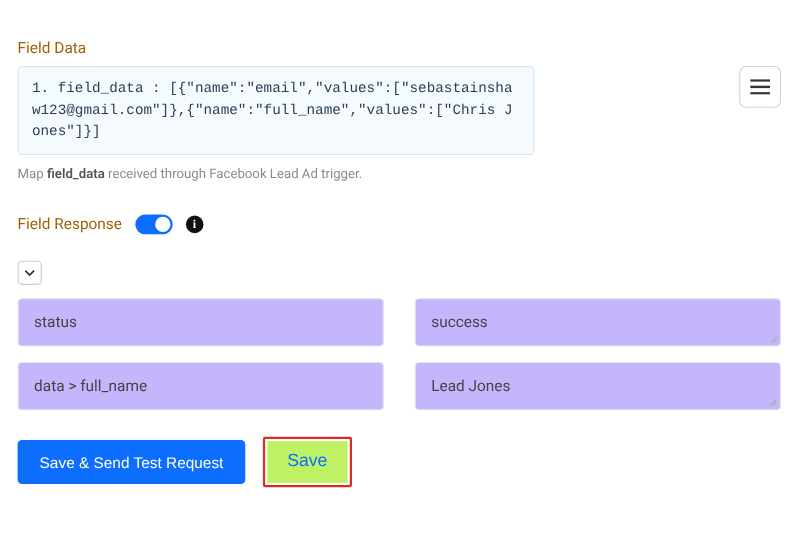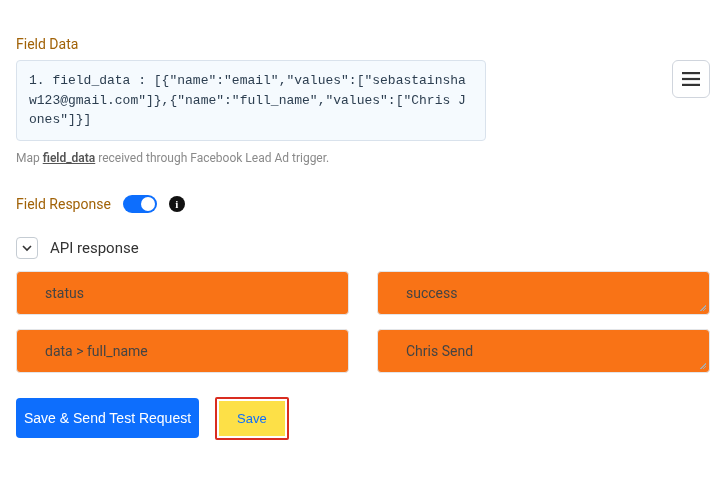--- a/index.html
+++ b/index.html
@@ -47,21 +47,21 @@
     display: flex;
     align-items: center;
     justify-content: center;
     cursor: pointer;
   }
   .helper-text {
     font-size: 12px;
     color: #8a8a8a;
     margin-top: 10px;
   }
-  .helper-text .bold { color: #555; font-weight: 600; text-decoration: underline; }
+  .helper-text .bold { color: #555; font-weight: 600; }
   .toggle-row {
     display: flex;
     align-items: center;
     gap: 12px;
     margin-top: 30px;
   }
   .toggle {
     width: 34px;
     height: 18px;
     background: #0d6efd;
@@ -110,24 +110,24 @@
     cursor: pointer;
   }
   .api-label { font-size: 15px; color: #333; }
   .grid {
     margin-top: 12px;
     display: grid;
     grid-template-columns: 1fr 1fr;
     gap: 14px 28px;
   }
   .grid-cell {
-    background: #f97316;
+    background: #c4b5fd;
     border: 1px solid #e3e5e8;
     border-radius: 4px;
-    padding: 12px 28px;
+    padding: 12px 14px;
     font-size: 14px;
     color: #444;
     min-height: 44px;
     display: flex;
     align-items: center;
     position: relative;
   }
   .grid-cell.resizable::after {
     content: "";
     position: absolute;
@@ -142,30 +142,30 @@
     display: flex;
     gap: 16px;
     margin-top: 24px;
     align-items: center;
   }
   .btn-primary {
     background: #0d6efd;
     color: #fff;
     border: none;
     border-radius: 4px;
-    padding: 12px 8px;
+    padding: 12px 20px;
     font-size: 14px;
     cursor: pointer;
   }
   .btn-secondary {
-    background: #fde047;
+    background: #bef264;
     color: #0d6efd;
     border: none;
     padding: 10px 18px;
-    font-size: 13px;
+    font-size: 16px;
     cursor: pointer;
   }
   .highlight-box {
     border: 2px solid #d92d20;
     border-radius: 2px;
     display: inline-block;
     padding: 2px;
   }
 </style>
 </head>
@@ -195,30 +195,29 @@
   <div class="toggle"></div>
   <div class="info-icon">i</div>
 </div>
 
 <div class="api-row">
   <div class="expand-btn">
     <svg width="10" height="10" viewBox="0 0 10 10">
       <path d="M1 3 L5 7 L9 3" stroke="#333" stroke-width="1.6" fill="none"></path>
     </svg>
   </div>
-  <span class="api-label">API response</span>
 </div>
 
 <div class="grid">
   <div class="grid-cell">status</div>
   <div class="grid-cell resizable">success</div>
 
 
   <div class="grid-cell">data &gt; full_name</div>
-  <div class="grid-cell resizable">Chris Send</div>
+  <div class="grid-cell resizable">Lead Jones</div>
 </div>
 
 <div class="btn-row">
   <button class="btn-primary">Save &amp; Send Test Request</button>
   <span class="highlight-box">
     <button class="btn-secondary">Save</button>
   </span>
 </div>
 
 </body></html>

